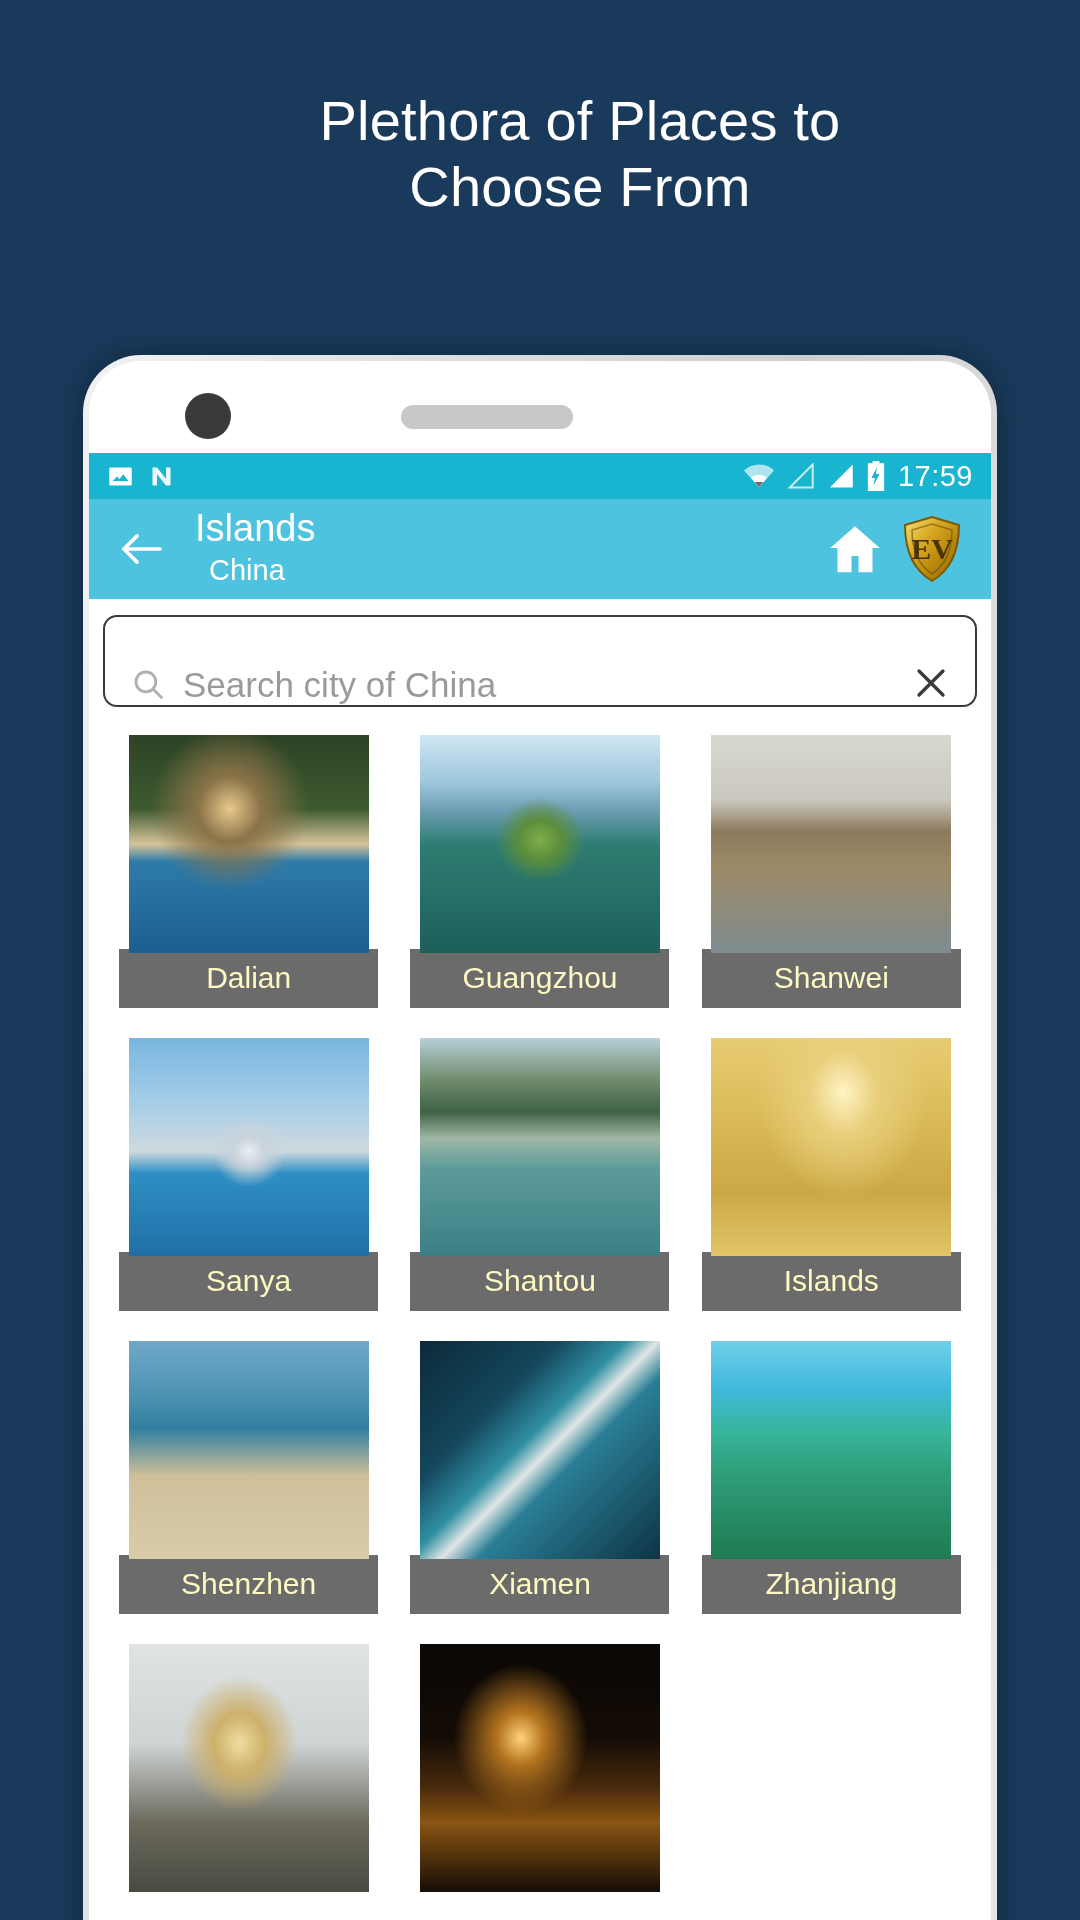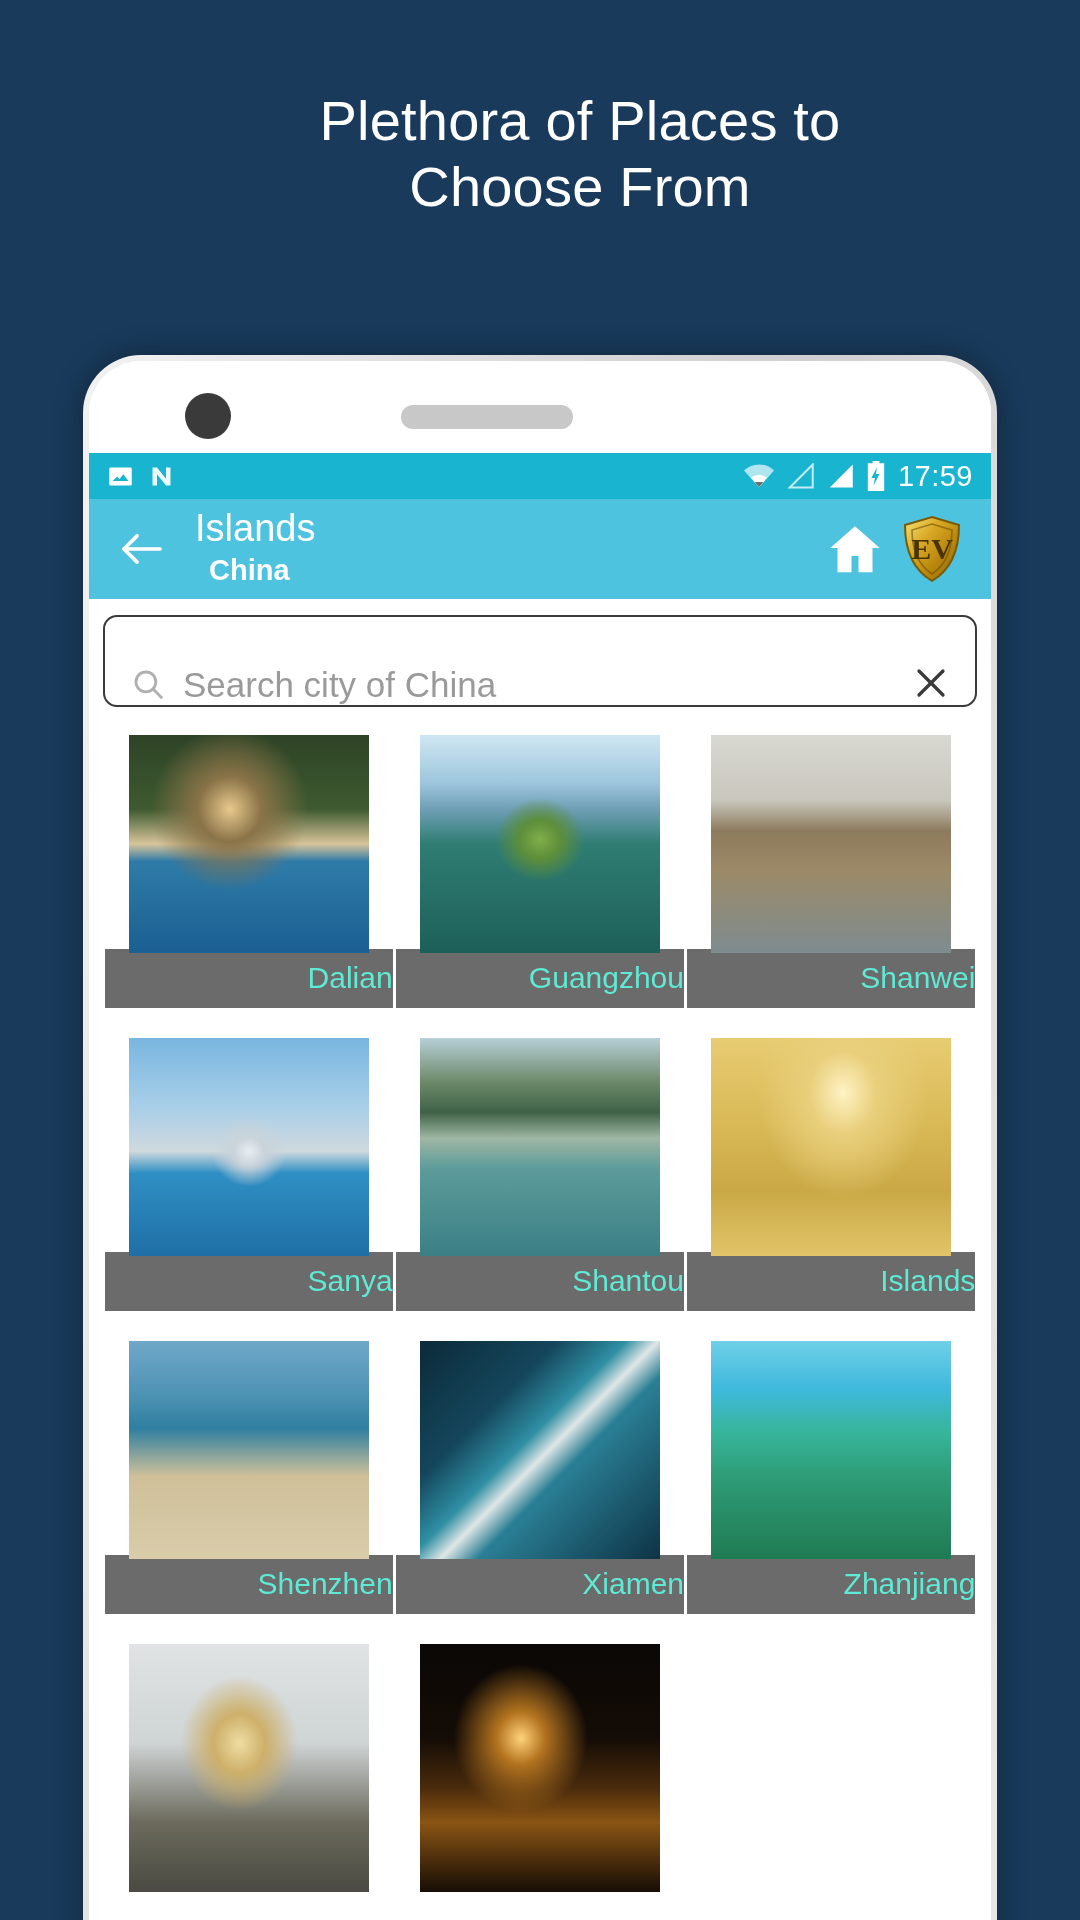--- a/index.html
+++ b/index.html
@@ -70,21 +70,21 @@
   .toolbar {
     background:#4ec3e0;
     height:100px;
     display:flex; align-items:center;
     padding:8px 22px;
     position:relative;
   }
   .back-btn { width:62px; display:flex; align-items:center; justify-content:center; cursor:pointer; }
   .titles { margin-left:22px; display:flex; flex-direction:column; justify-content:center; }
   .t-main { color:#ffffff; font-size:38px; line-height:1.06; font-weight:400; }
-  .t-sub  { color:#ffffff; font-size:29px; line-height:1.3; font-weight:700; margin-top:4px; margin-left:14px; }
+  .t-sub  { color:#ffffff; font-size:29px; line-height:1.3; font-weight:400; margin-top:4px; margin-left:14px; }
   .tb-actions { margin-left:auto; display:flex; align-items:center; gap:16px; padding-right:6px; }
   .home-btn { cursor:pointer; display:flex; align-items:center; }
   .ev-logo { width:62px; height:68px; cursor:pointer; }
 
   
   .search-wrap { padding:16px 14px 12px 14px; background:#ffffff; }
   .searchbar {
     height:92px;
     border:2px solid #3a3a3a;
     border-radius:14px;
@@ -114,24 +114,24 @@
     display:flex; flex-direction:column; align-items:center;
     cursor:pointer;
   }
   .thumb {
     width:240px; height:218px;
     background-size:cover;
     background-position:center;
     position:relative;
   }
   .caption {
-    width:288px;
+    width:259px;
     background:#6b6b6b;
-    color:#5eead4;
-    text-align:right;
+    color:#fef9c3;
+    text-align:center;
     font-size:30px;
     padding:12px 0 13px 0;
     margin-top:-4px;
   }
 
   
   .th-dalian{background:
      radial-gradient(ellipse at 42% 34%, #e8c98d 0%, #8a7348 16%, rgba(0,0,0,0) 40%),
      linear-gradient(#2e4326 0%, #3e5a30 34%, #d7c49a 50%, #2e7ba8 58%, #1b5f92 100%);}
   .th-guangzhou{background:

